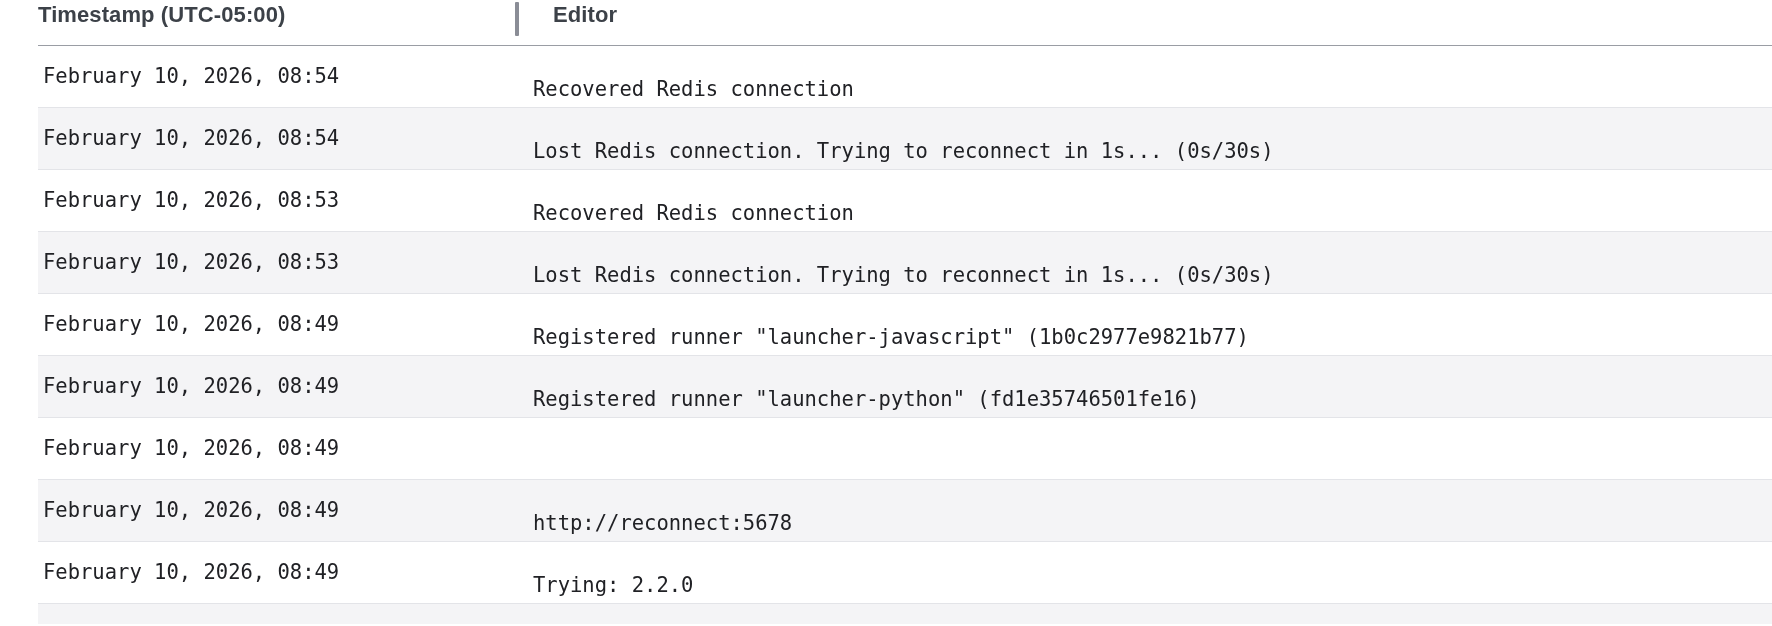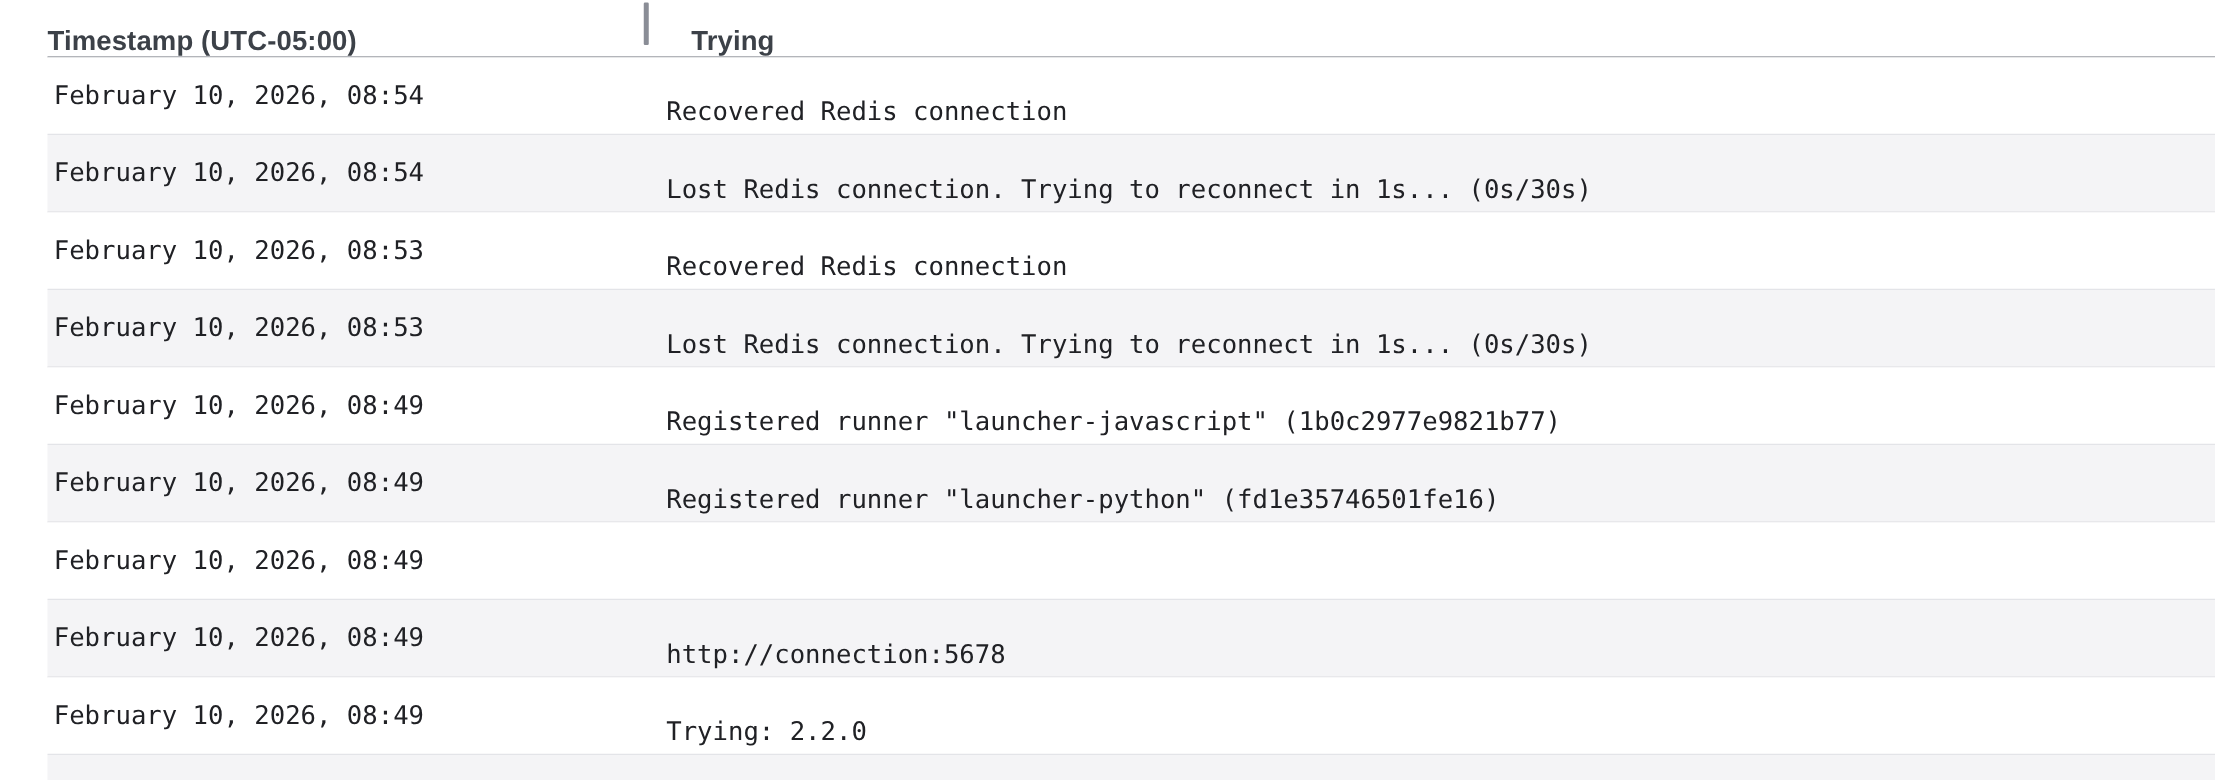--- a/index.html
+++ b/index.html
@@ -41,21 +41,21 @@
     bottom: 0;
     height: 1px;
     background: #9a9da4;
   }
   .th {
     font-family: "Liberation Sans", sans-serif;
     font-size: 22px;
     font-weight: bold;
     color: #3c4148;
     line-height: 1;
-    padding-top: 22px;
+    padding-top: 4px;
     letter-spacing: 0.1px;
     white-space: nowrap;
   }
   .th-timestamp {
     width: 477px;
     flex: 0 0 477px;
     box-sizing: border-box;
   }
   .th-divider-cell {
     flex: 0 0 38px;
@@ -124,21 +124,21 @@
 </head>
 <body>
 
 <div class="log-table">
 
   <div class="thead">
     <div class="th th-timestamp">Timestamp (UTC-05:00)</div>
     <div class="th-divider-cell">
       <div class="col-divider"></div>
     </div>
-    <div class="th th-message">Trying</div>
+    <div class="th th-message">Editor</div>
   </div>
 
   <div class="tbody">
 
     <div class="row">
       <div class="cell cell-timestamp">February 10, 2026, 08:54</div>
       <div class="cell cell-message">Recovered Redis connection</div>
     </div>
 
     <div class="row striped">
@@ -165,21 +165,21 @@
       <div class="cell cell-timestamp">February 10, 2026, 08:49</div>
       <div class="cell cell-message">Registered runner "launcher-python" (fd1e35746501fe16)</div>
     </div>
 
     <div class="row">
       <div class="cell cell-timestamp">February 10, 2026, 08:49</div>
     </div>
 
     <div class="row striped">
       <div class="cell cell-timestamp">February 10, 2026, 08:49</div>
-      <div class="cell cell-message">http://connection:5678</div>
+      <div class="cell cell-message">http://reconnect:5678</div>
     </div>
 
     <div class="row">
       <div class="cell cell-timestamp">February 10, 2026, 08:49</div>
       <div class="cell cell-message">Trying: 2.2.0</div>
     </div>
 
     <div class="row striped row-partial">
       <div class="cell cell-timestamp"></div>
       <div class="cell cell-message"></div>

